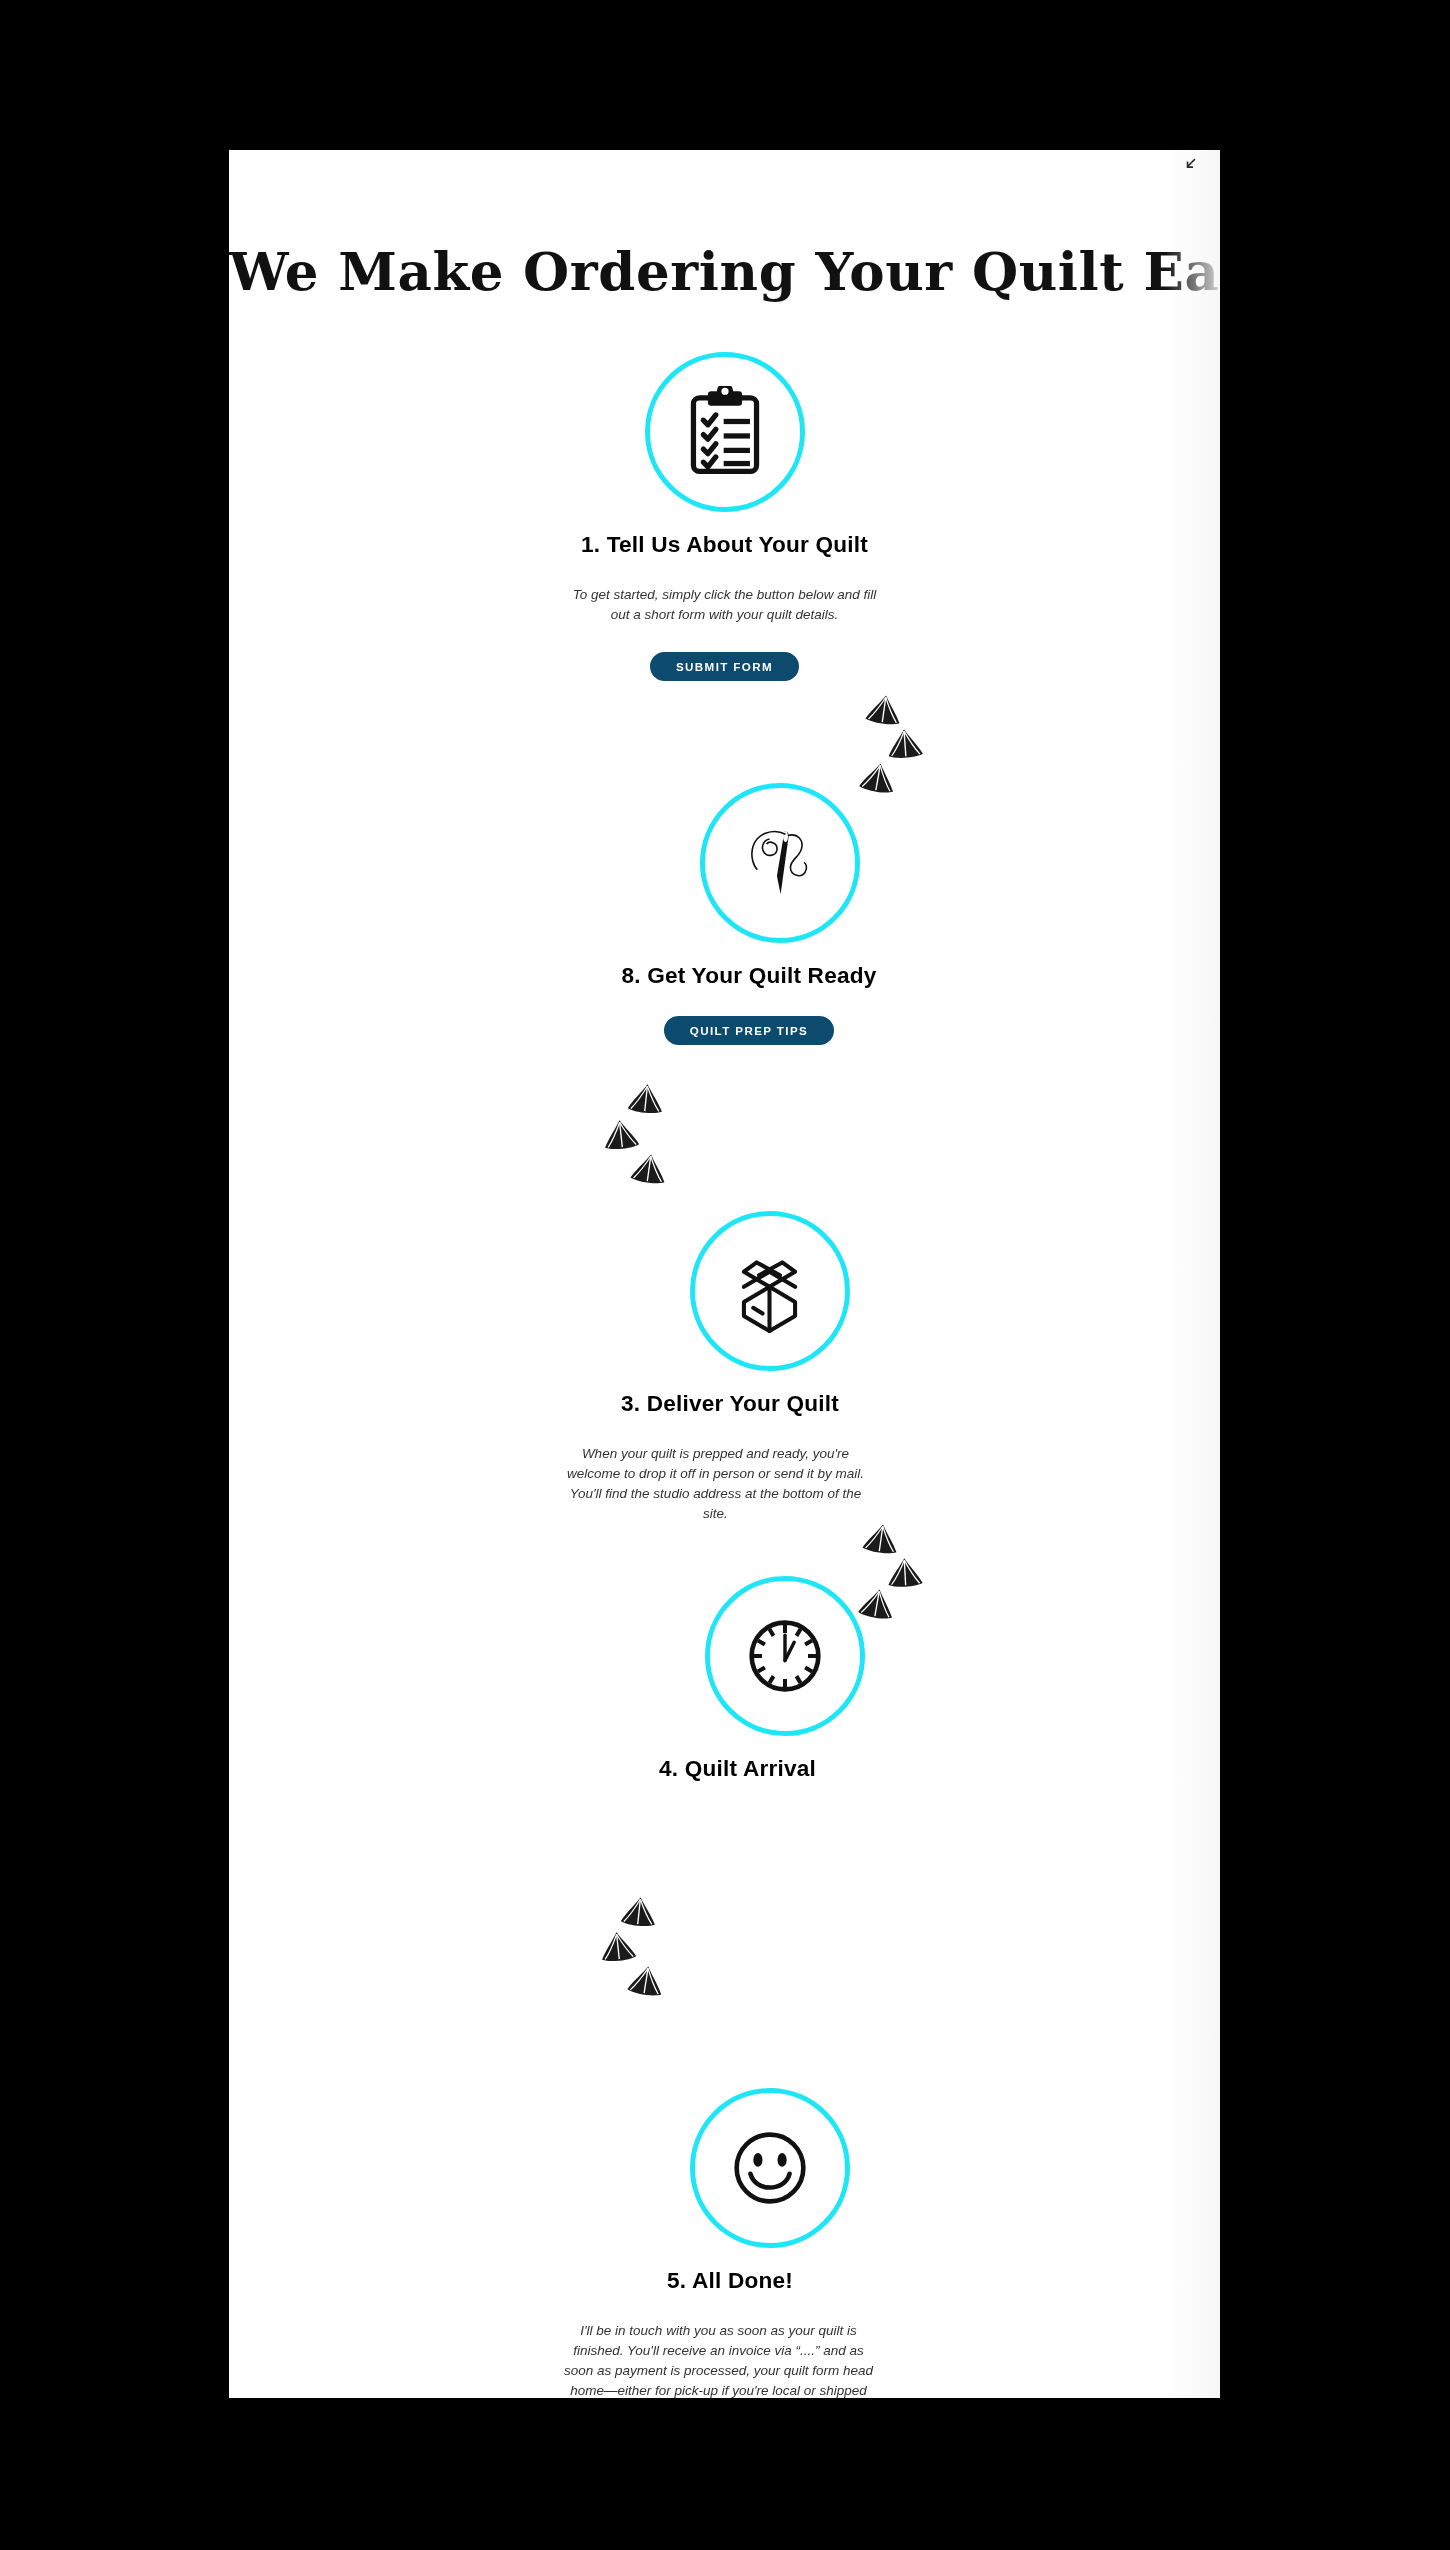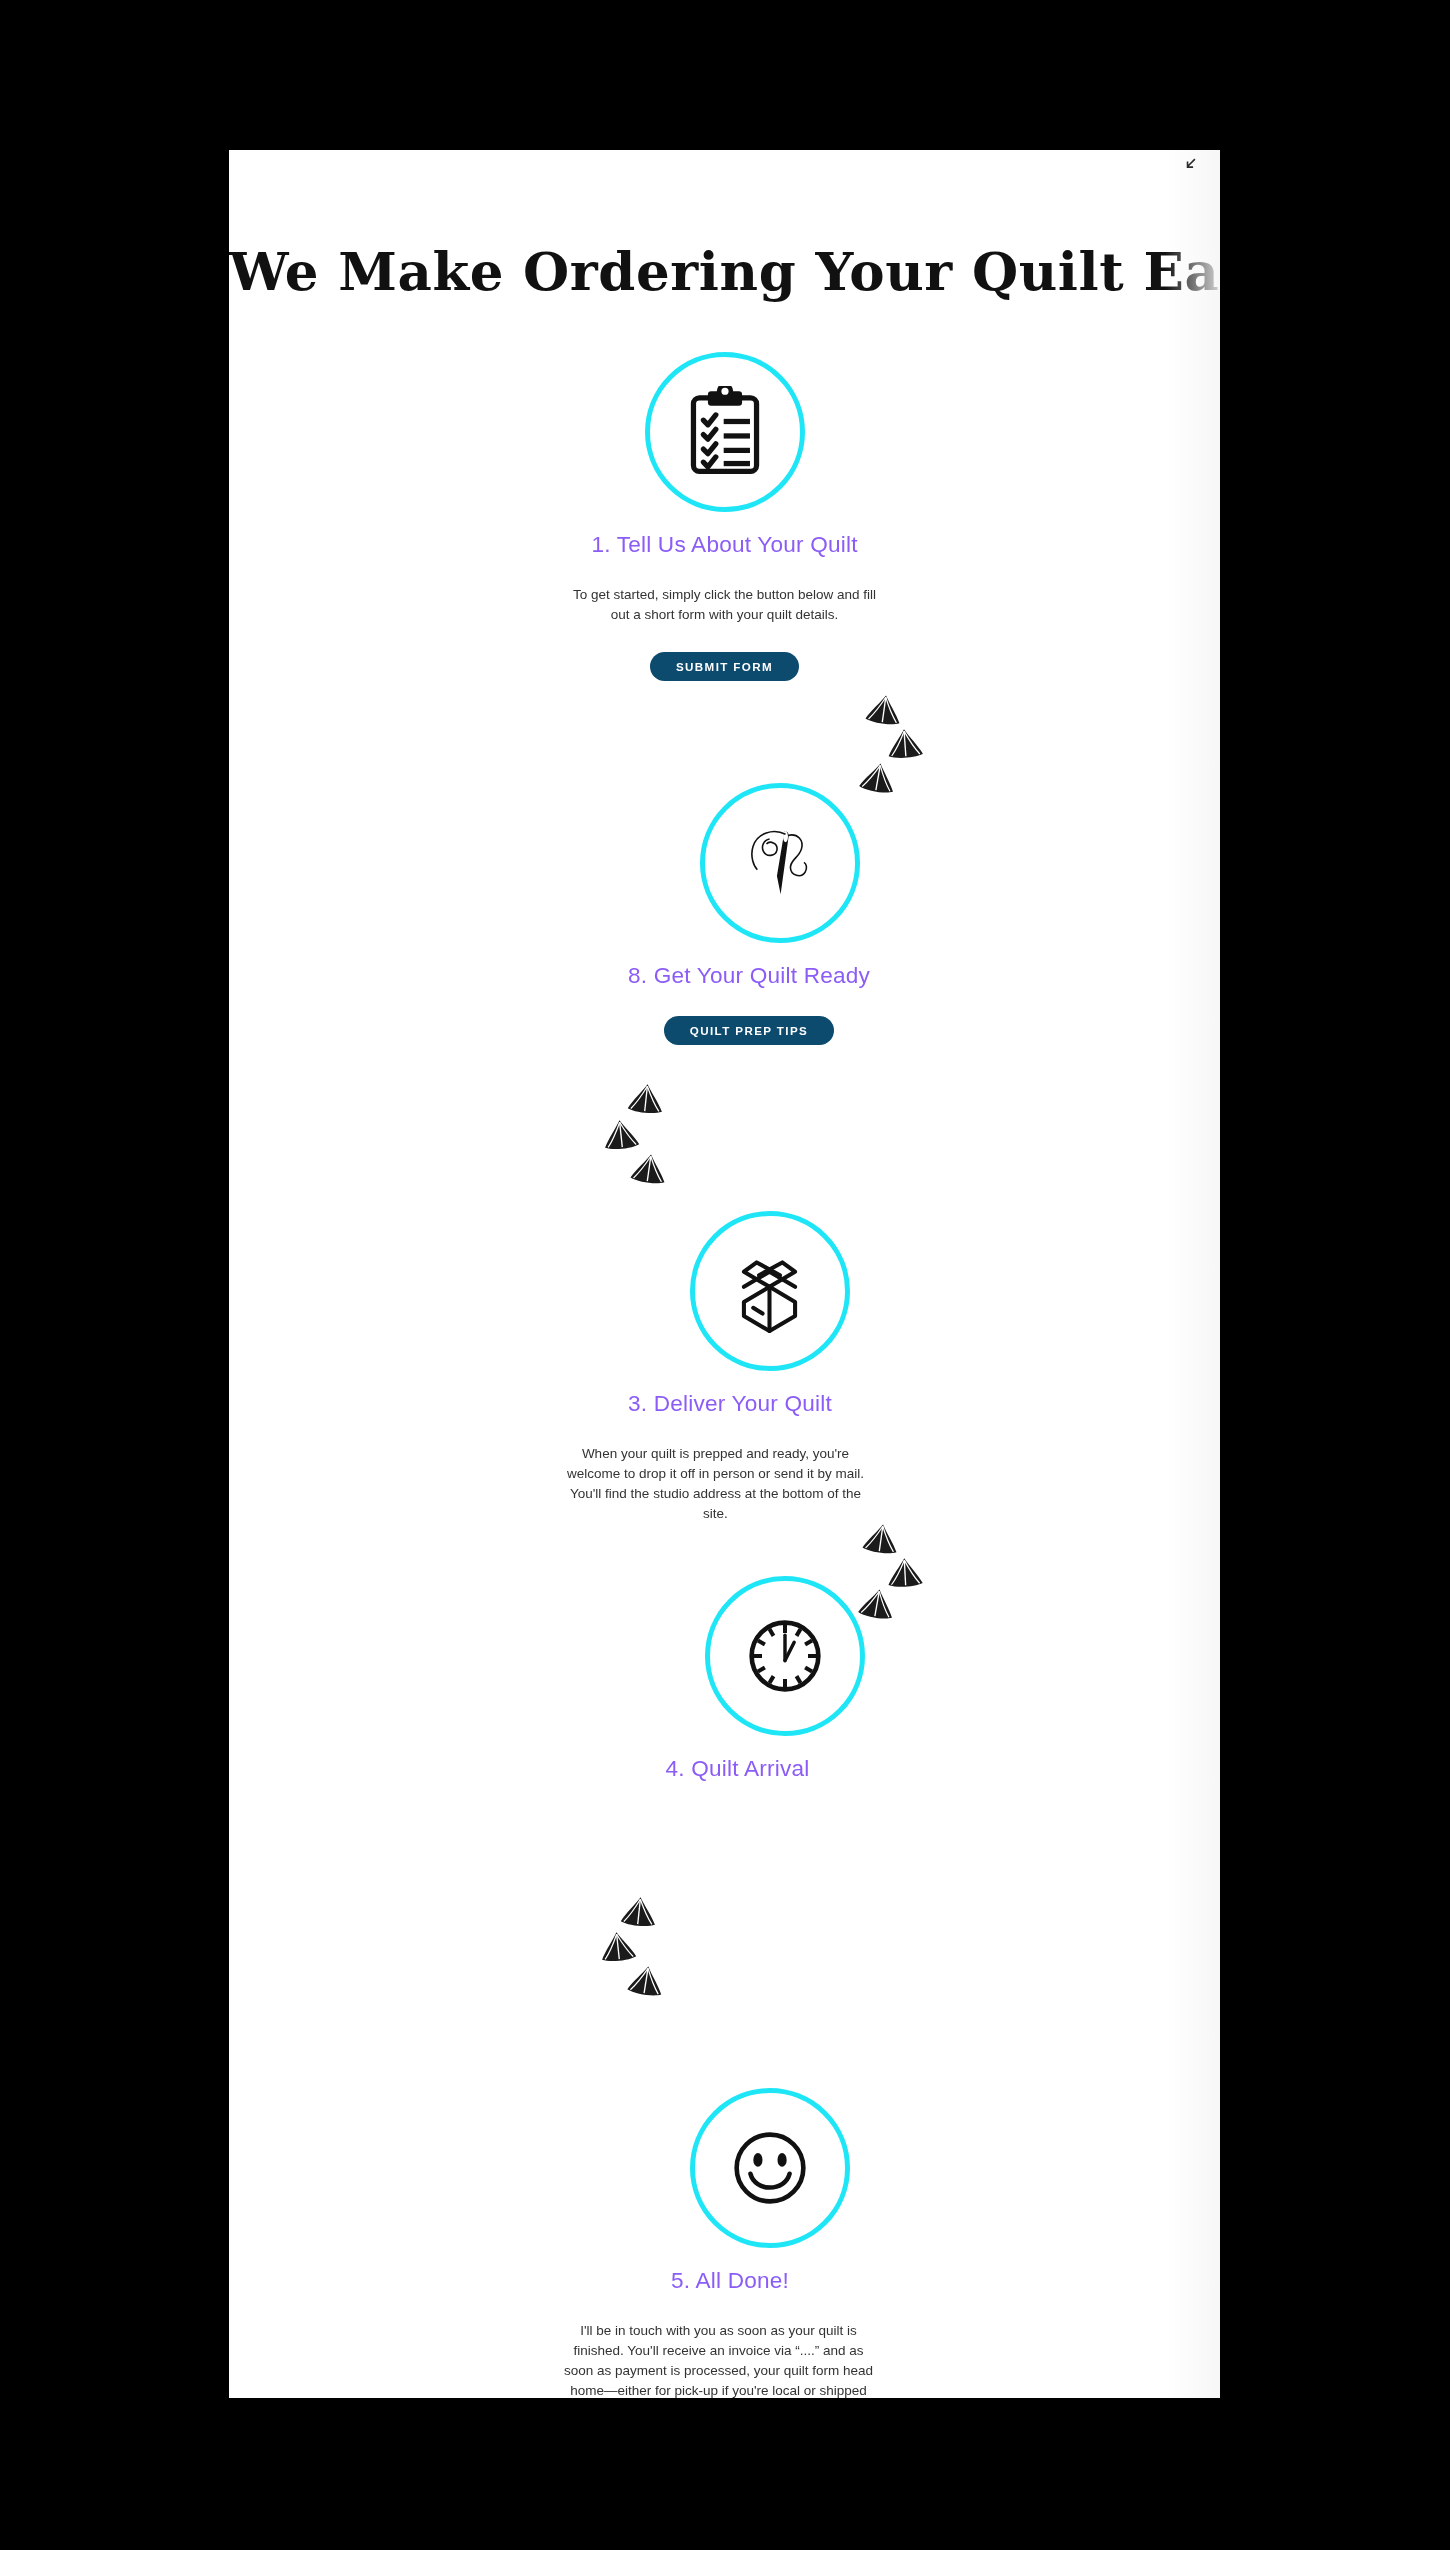--- a/index.html
+++ b/index.html
@@ -79,31 +79,32 @@
     display: flex;
     align-items: center;
     justify-content: center;
     box-sizing: border-box;
   }
   .icon-ring svg { display: block; }
 
   .step-title {
     margin-top: 19.6px;
     font-size: 22.6px;
-    font-weight: 400;
-    color: #8b5cf6;
+    font-weight: 700;
+    color: #000000;
     letter-spacing: 0.2px;
   }
 
   .step-body {
     margin: 27.5px auto 0 auto;
     width: 318px;
     font-size: 13.5px;
     line-height: 20px;
     color: #333333;
+    font-style: italic;
   }
 
   .cta {
     display: inline-block;
     margin-top: 27px;
     background: #0c4a6e;
     color: #ffffff;
     font-size: 11.6px;
     font-weight: 700;
     letter-spacing: 1.4px;

